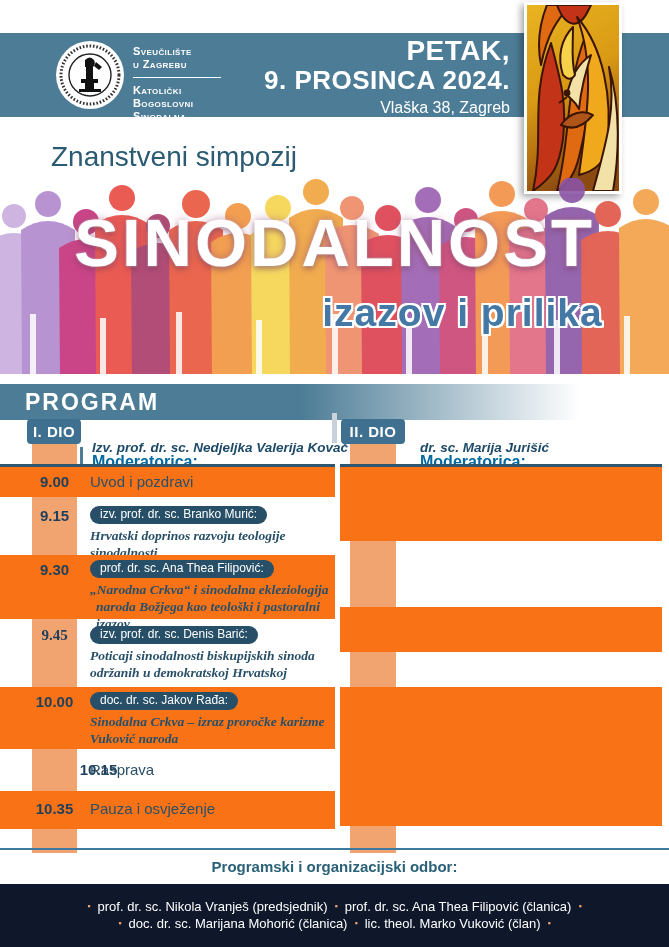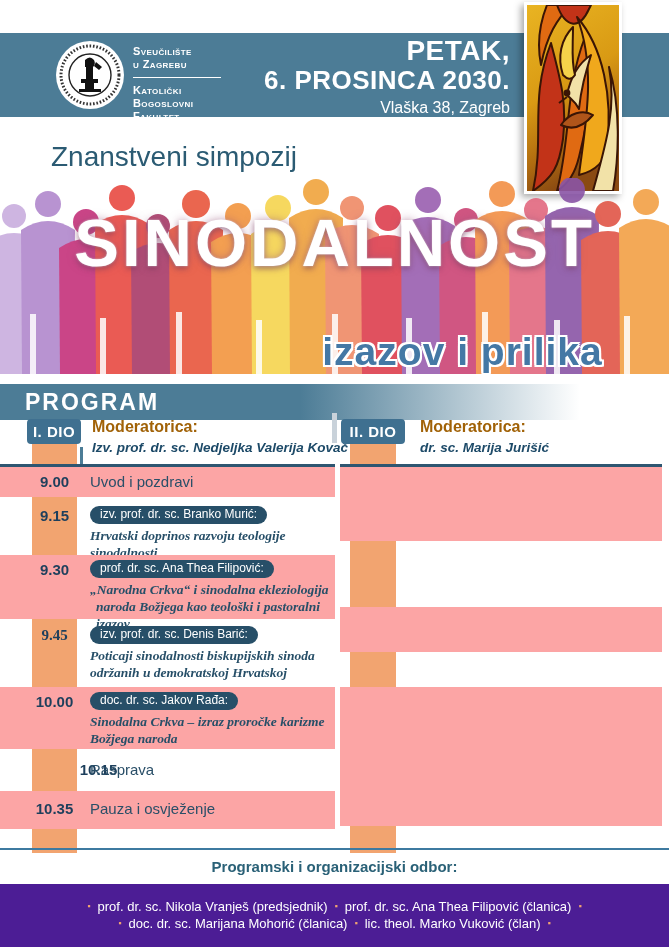--- a/index.html
+++ b/index.html
@@ -18,57 +18,57 @@
   .glass{position:absolute;left:524px;top:2px;width:92px;height:186px;background:#fff;
          padding:3px;box-shadow:-3px 3px 7px rgba(0,0,0,.35);}
   
   .kicker{position:absolute;left:51px;top:141px;font-size:28px;color:#2b5b73;}
   .crowd{position:absolute;left:0;top:178px;width:669px;height:196px;}
   .big-title{position:absolute;left:0;top:204px;width:669px;text-align:center;color:#fff;
              font-size:67px;font-weight:800;letter-spacing:3px;
              text-shadow:0 0 10px rgba(150,80,120,.55),0 3px 5px rgba(90,40,70,.35),0 0 2px #fff;}
   .sub-title{position:absolute;left:290px;top:291px;width:345px;text-align:center;color:#4478a5;
              font-size:39px;font-weight:800;letter-spacing:1px;
-             text-shadow:-2px 0 0 #fff,2px 0 0 #fff,0 -2px 0 #fff,0 2px 0 #fff,-2px -2px 0 #fff,2px 2px 0 #fff,-2px 2px 0 #fff,2px -2px 0 #fff;margin-top:39px;}
+             text-shadow:-2px 0 0 #fff,2px 0 0 #fff,0 -2px 0 #fff,0 2px 0 #fff,-2px -2px 0 #fff,2px 2px 0 #fff,-2px 2px 0 #fff,2px -2px 0 #fff;}
   
   .prog-band{position:absolute;left:0;top:384px;width:669px;height:36px;
              background:linear-gradient(to right,#4c7c96 0px,#4c7c96 300px,rgba(76,124,150,0) 580px);}
   .prog-band span{display:block;margin-left:25px;line-height:36px;color:#fff;font-size:23px;
                   font-weight:800;letter-spacing:2px;}
   
   .ostrip{position:absolute;top:443px;height:410px;background:#f2a470;}
   .ostrip.l{left:32px;width:45px;} .ostrip.r{left:350px;width:46px;}
   .rule{position:absolute;left:0;top:848px;width:669px;height:2px;background:#3e7aa0;}
   .divider{position:absolute;top:464px;height:3px;background:#2e5671;}
   .divider.l{left:0;width:335px;} .divider.r{left:340px;width:322px;}
   .part{position:absolute;top:419px;height:25px;background:#3f7090;border-radius:4px;color:#fff;
         font-size:15px;font-weight:bold;letter-spacing:.5px;text-align:center;line-height:25px;}
   .part.one{left:27px;width:54px;} .part.two{left:341px;width:64px;}
   .tick{position:absolute;left:80px;top:447px;width:3px;height:27px;background:#4c7c96;}
   .colsep{position:absolute;left:332px;top:413px;width:5px;height:30px;background:#c9d2da;}
-  .modlab{position:absolute;font-size:16px;font-weight:bold;color:#a16207;}
+  .modlab{position:absolute;font-size:16px;font-weight:bold;color:#0369a1;margin-top:35px;}
   .modname{position:absolute;font-size:13.5px;font-weight:bold;font-style:italic;color:#1d4a68;}
   .row{position:absolute;}
-  .row.shaded{background:#fca5a5;}
+  .row.shaded{background:#f97316;}
   .row .time{position:absolute;font-size:15px;font-weight:bold;color:#1d3f5c;text-align:center;}
   .col1 .time{left:32px;width:45px;}
   .col1 .content{position:absolute;left:90px;right:6px;}
   .col2 .content{position:absolute;left:415px;right:8px;}
   .pill{display:block;width:fit-content;background:#274f68;color:#fff;font-size:12px;
         line-height:15px;padding:1px 10px 2px 10px;border-radius:10px;margin-bottom:3px;}
   .tl{display:block;font-size:13.5px;line-height:17px;font-style:italic;font-weight:600;color:#274f68;font-family:Liberation Serif, serif;}
   .plain{font-size:15px;color:#2a4f68;}
   .modline{margin-top:5px;font-size:13.5px;}
   .sudj{margin-top:6px;font-size:14px;font-weight:bold;color:#274f68;}
   .plist{margin:2px 0 0 18px;}
   .pitem{font-size:13px;line-height:17px;font-style:italic;font-weight:600;color:#274f68;}
   
   .cheading{position:absolute;left:0;top:858px;width:669px;text-align:center;font-size:15px;
             font-weight:bold;color:#2a6177;}
-  .fband{position:absolute;left:0;top:884px;width:669px;height:63px;background:#4c1d95;
+  .fband{position:absolute;left:0;top:884px;width:669px;height:63px;background:#0f172a;
          color:#fff;text-align:center;font-size:13px;line-height:17px;padding-top:14px;box-sizing:border-box;}
   .fband .bul{color:#f2a470;font-size:9px;vertical-align:2px;margin:0 7px;}
 </style>
 </head>
 <body>
 
 <div class="poster">
 
   <div class="band"></div>
 
@@ -84,26 +84,26 @@
       <path d="M41 22 l6 5 -3 3 -5 -4 z" fill="#111"></path>
     </svg>
   </div>
 
   <div class="logo-txt">
     <div>Sveučilište</div>
     <div>u Zagrebu</div>
     <div class="logo-sep"></div>
     <div>Katolički</div>
     <div>Bogoslovni</div>
-    <div>Fakultet</div>
+    <div>Sinodalna</div>
   </div>
 
   <div class="date-blk">
     <div class="date-l1">PETAK,</div>
-    <div class="date-l2">6. PROSINCA 2030.</div>
+    <div class="date-l2">9. PROSINCA 2024.</div>
     <div class="date-l3">Vlaška 38, Zagreb</div>
   </div>
 
   <div class="glass">
     <svg width="92" height="186" viewBox="0 0 92 186">
       <defs>
         <linearGradient id="amber" x1="0" y1="0" x2="0.3" y2="1">
           <stop offset="0" stop-color="#e9b422"></stop>
             <stop offset="0.5" stop-color="#d99a14"></stop>
           <stop offset="0.8" stop-color="#b06c10"></stop>
@@ -271,21 +271,21 @@
       <span class="tl">Poticaji sinodalnosti biskupijskih sinoda</span>
       <span class="tl">održanih u demokratskoj Hrvatskoj</span>
     </div>
   </div>
 
   <div class="row col1 shaded" style="left:0;top:687px;width:335px;height:62px;">
     <div class="time" style="padding-top:6px;">10.00</div>
     <div class="content" style="padding-top:5px;">
       <span class="pill">doc. dr. sc. Jakov Rađa:</span>
       <span class="tl">Sinodalna Crkva – izraz proročke karizme</span>
-      <span class="tl">Božjega naroda</span>
+      <span class="tl">Vuković naroda</span>
     </div>
   </div>
 
   <div class="row col1" style="left:0;top:753px;width:335px;height:35px;">
     <div class="time" style="padding-top:8px;padding-left:44px;">10.15</div>
     <div class="content" style="padding-top:8px;"><span class="plain">Rasprava</span></div>
   </div>
 
   <div class="row col1 shaded" style="left:0;top:791px;width:335px;height:38px;">
     <div class="time" style="padding-top:9px;">10.35</div>

